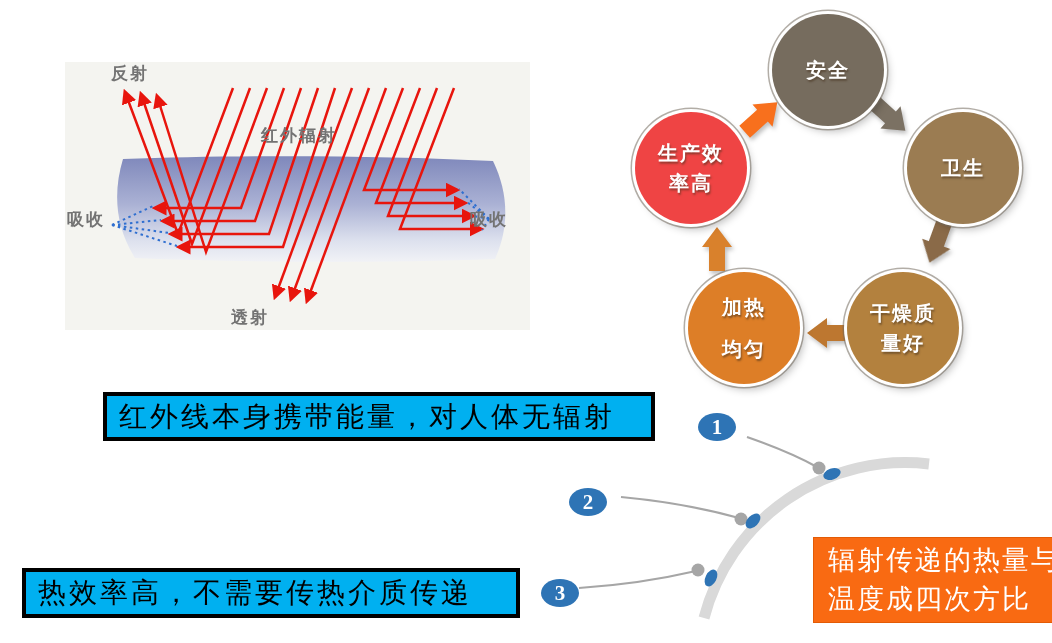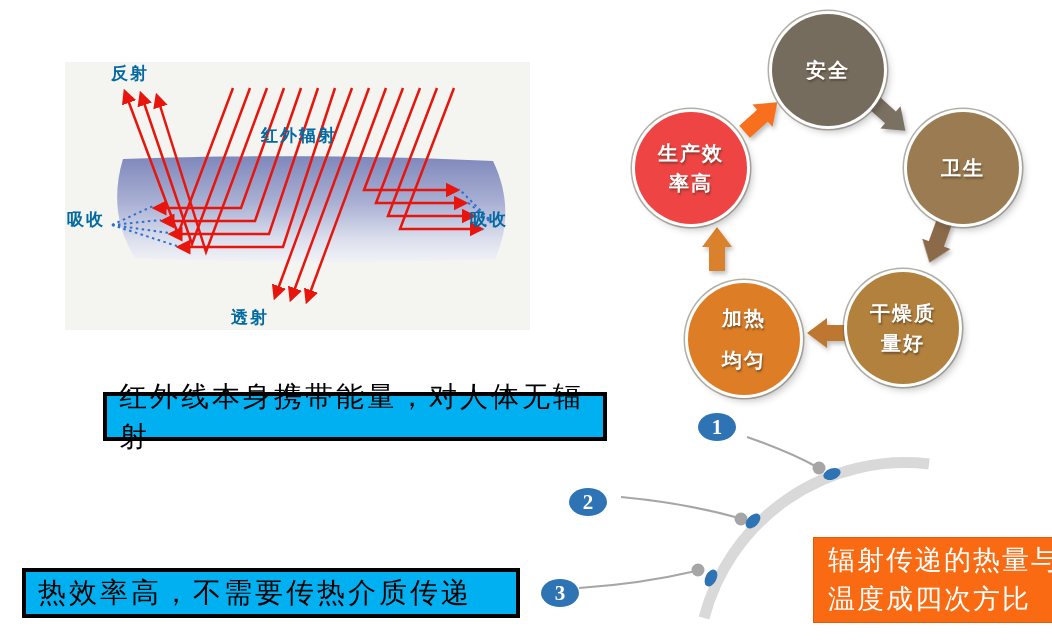--- a/index.html
+++ b/index.html
@@ -2,45 +2,45 @@
 <html><head>
 <meta charset="utf-8">
 <style>
   html,body{margin:0;padding:0;background:#fff;}
   .slide{position:relative;width:1052px;height:643px;background:#fff;overflow:hidden;
          font-family:"Liberation Serif",serif;}
   
   .physics{position:absolute;left:65px;top:62px;width:465px;height:268px;background:#f4f4f0;}
   .physics svg{position:absolute;left:0;top:0;}
   .plabel{position:absolute;font-family:Liberation Serif, serif;font-weight:bold;
-          font-size:17px;color:#0369a1;letter-spacing:2px;white-space:nowrap;}
+          font-size:17px;color:#737373;letter-spacing:2px;white-space:nowrap;}
   .pl-reflect{left:46px;top:0px;}
   .pl-infrared{left:196px;top:18px;margin-top:44px;}
   .pl-absorb-l{left:2px;top:146px;}
   .pl-absorb-r{left:405px;top:146px;}
   .pl-transmit{left:166px;top:244px;}
   
   .decor{position:absolute;left:0;top:0;z-index:1;}
   
   .circle{position:absolute;width:112px;height:112px;border-radius:50%;z-index:2;
           display:flex;align-items:center;justify-content:center;
           color:#fff;font-weight:bold;font-size:20px;letter-spacing:2px;line-height:1.5;
           white-space:pre-line;text-align:center;
           box-shadow:0 0 0 3px #fff,0 0 0 4.5px rgba(115,105,92,.55),4px 5px 9px rgba(0,0,0,.28);
           text-shadow:1px 2px 2px rgba(70,50,30,.6);}
   .c-safety{left:772px;top:14px;}
   .c-hygiene{left:907px;top:112px;}
   .c-quality{left:847px;top:272px;}
-  .c-uniform{left:688px;top:283px;line-height:2.1;text-align:center;}
+  .c-uniform{left:688px;top:272px;line-height:2.1;text-align:center;}
   .c-efficiency{left:635px;top:112px;}
   
   .bluebox{position:absolute;z-index:2;border:4px solid #000;box-sizing:border-box;
            color:#000;font-size:28px;letter-spacing:3px;line-height:1.4;
            display:flex;align-items:center;padding:0 12px;}
-  .b1{left:103px;top:392px;width:504px;height:49px;}
+  .b1{left:103px;top:392px;width:552px;height:49px;}
   .b2{left:45px;top:471px;width:503px;height:87px;}
   .b3{left:22px;top:568px;width:498px;height:50px;}
   
   .bullet{position:absolute;z-index:2;width:38px;height:28px;border-radius:50%;
           color:#fff;font-weight:bold;font-size:21px;display:flex;align-items:center;
           justify-content:center;}
   .bu1{left:698px;top:413px;}
   .bu2{left:569px;top:488px;}
   .bu3{left:541px;top:579px;}
   

